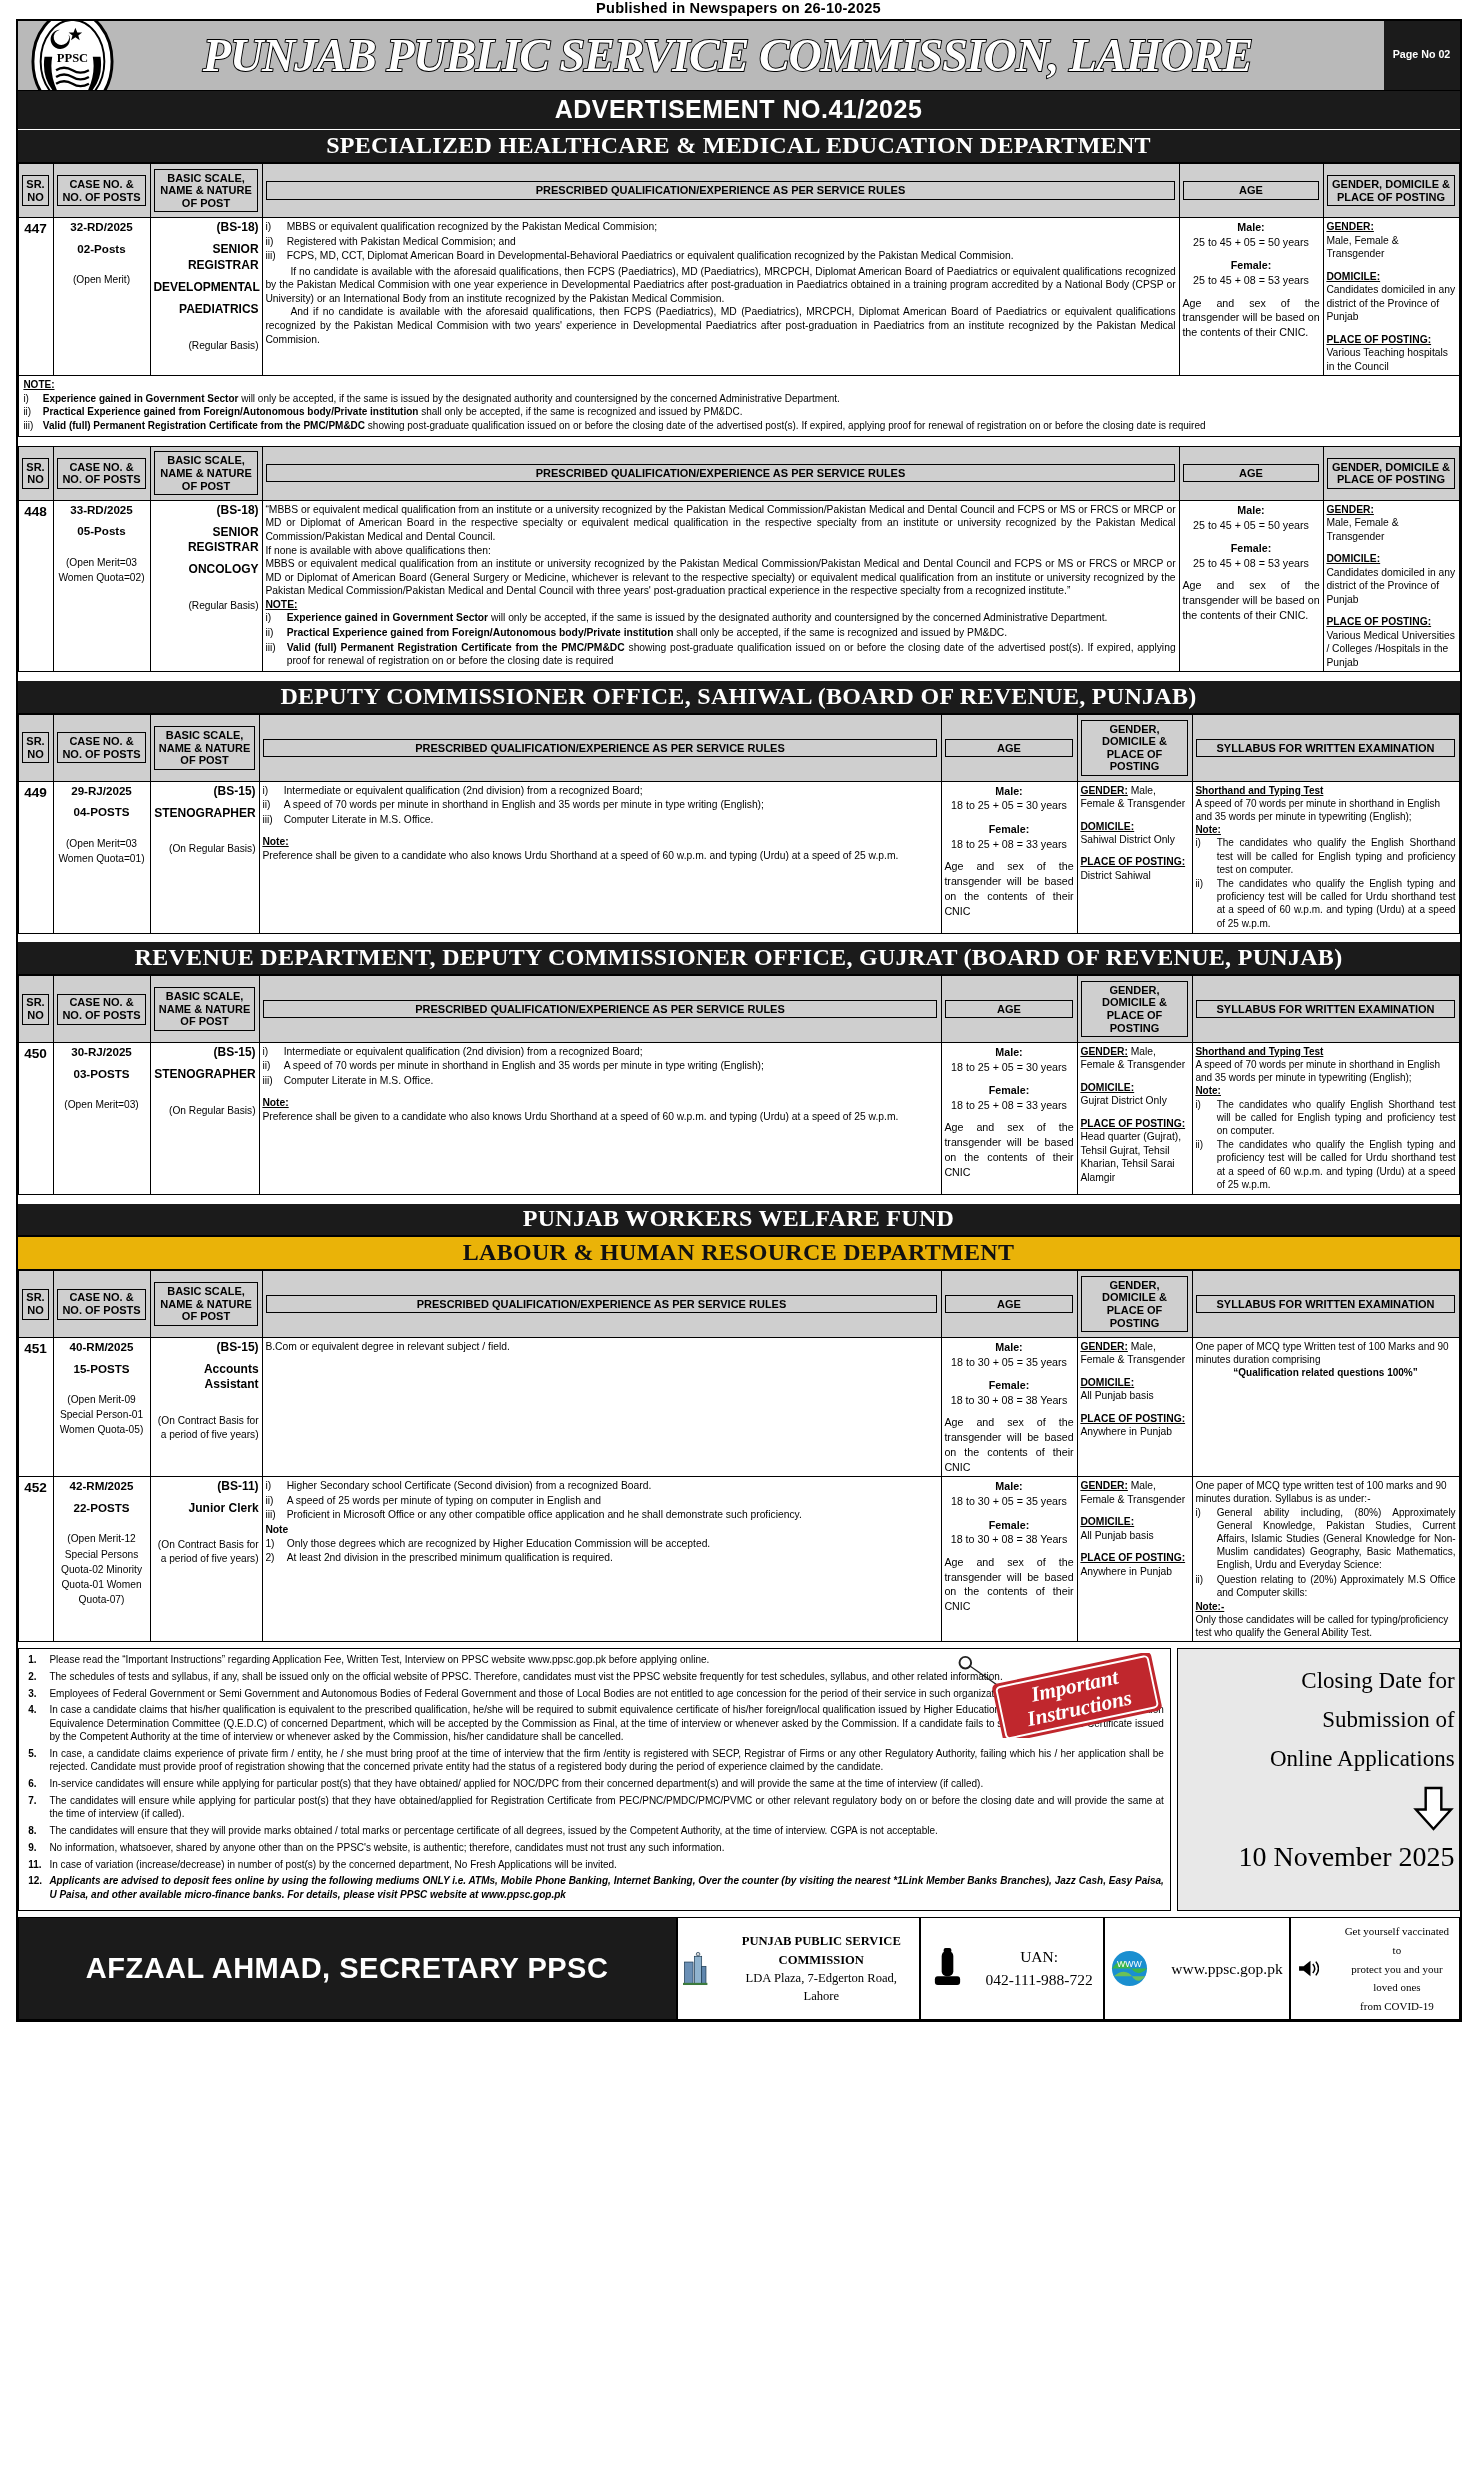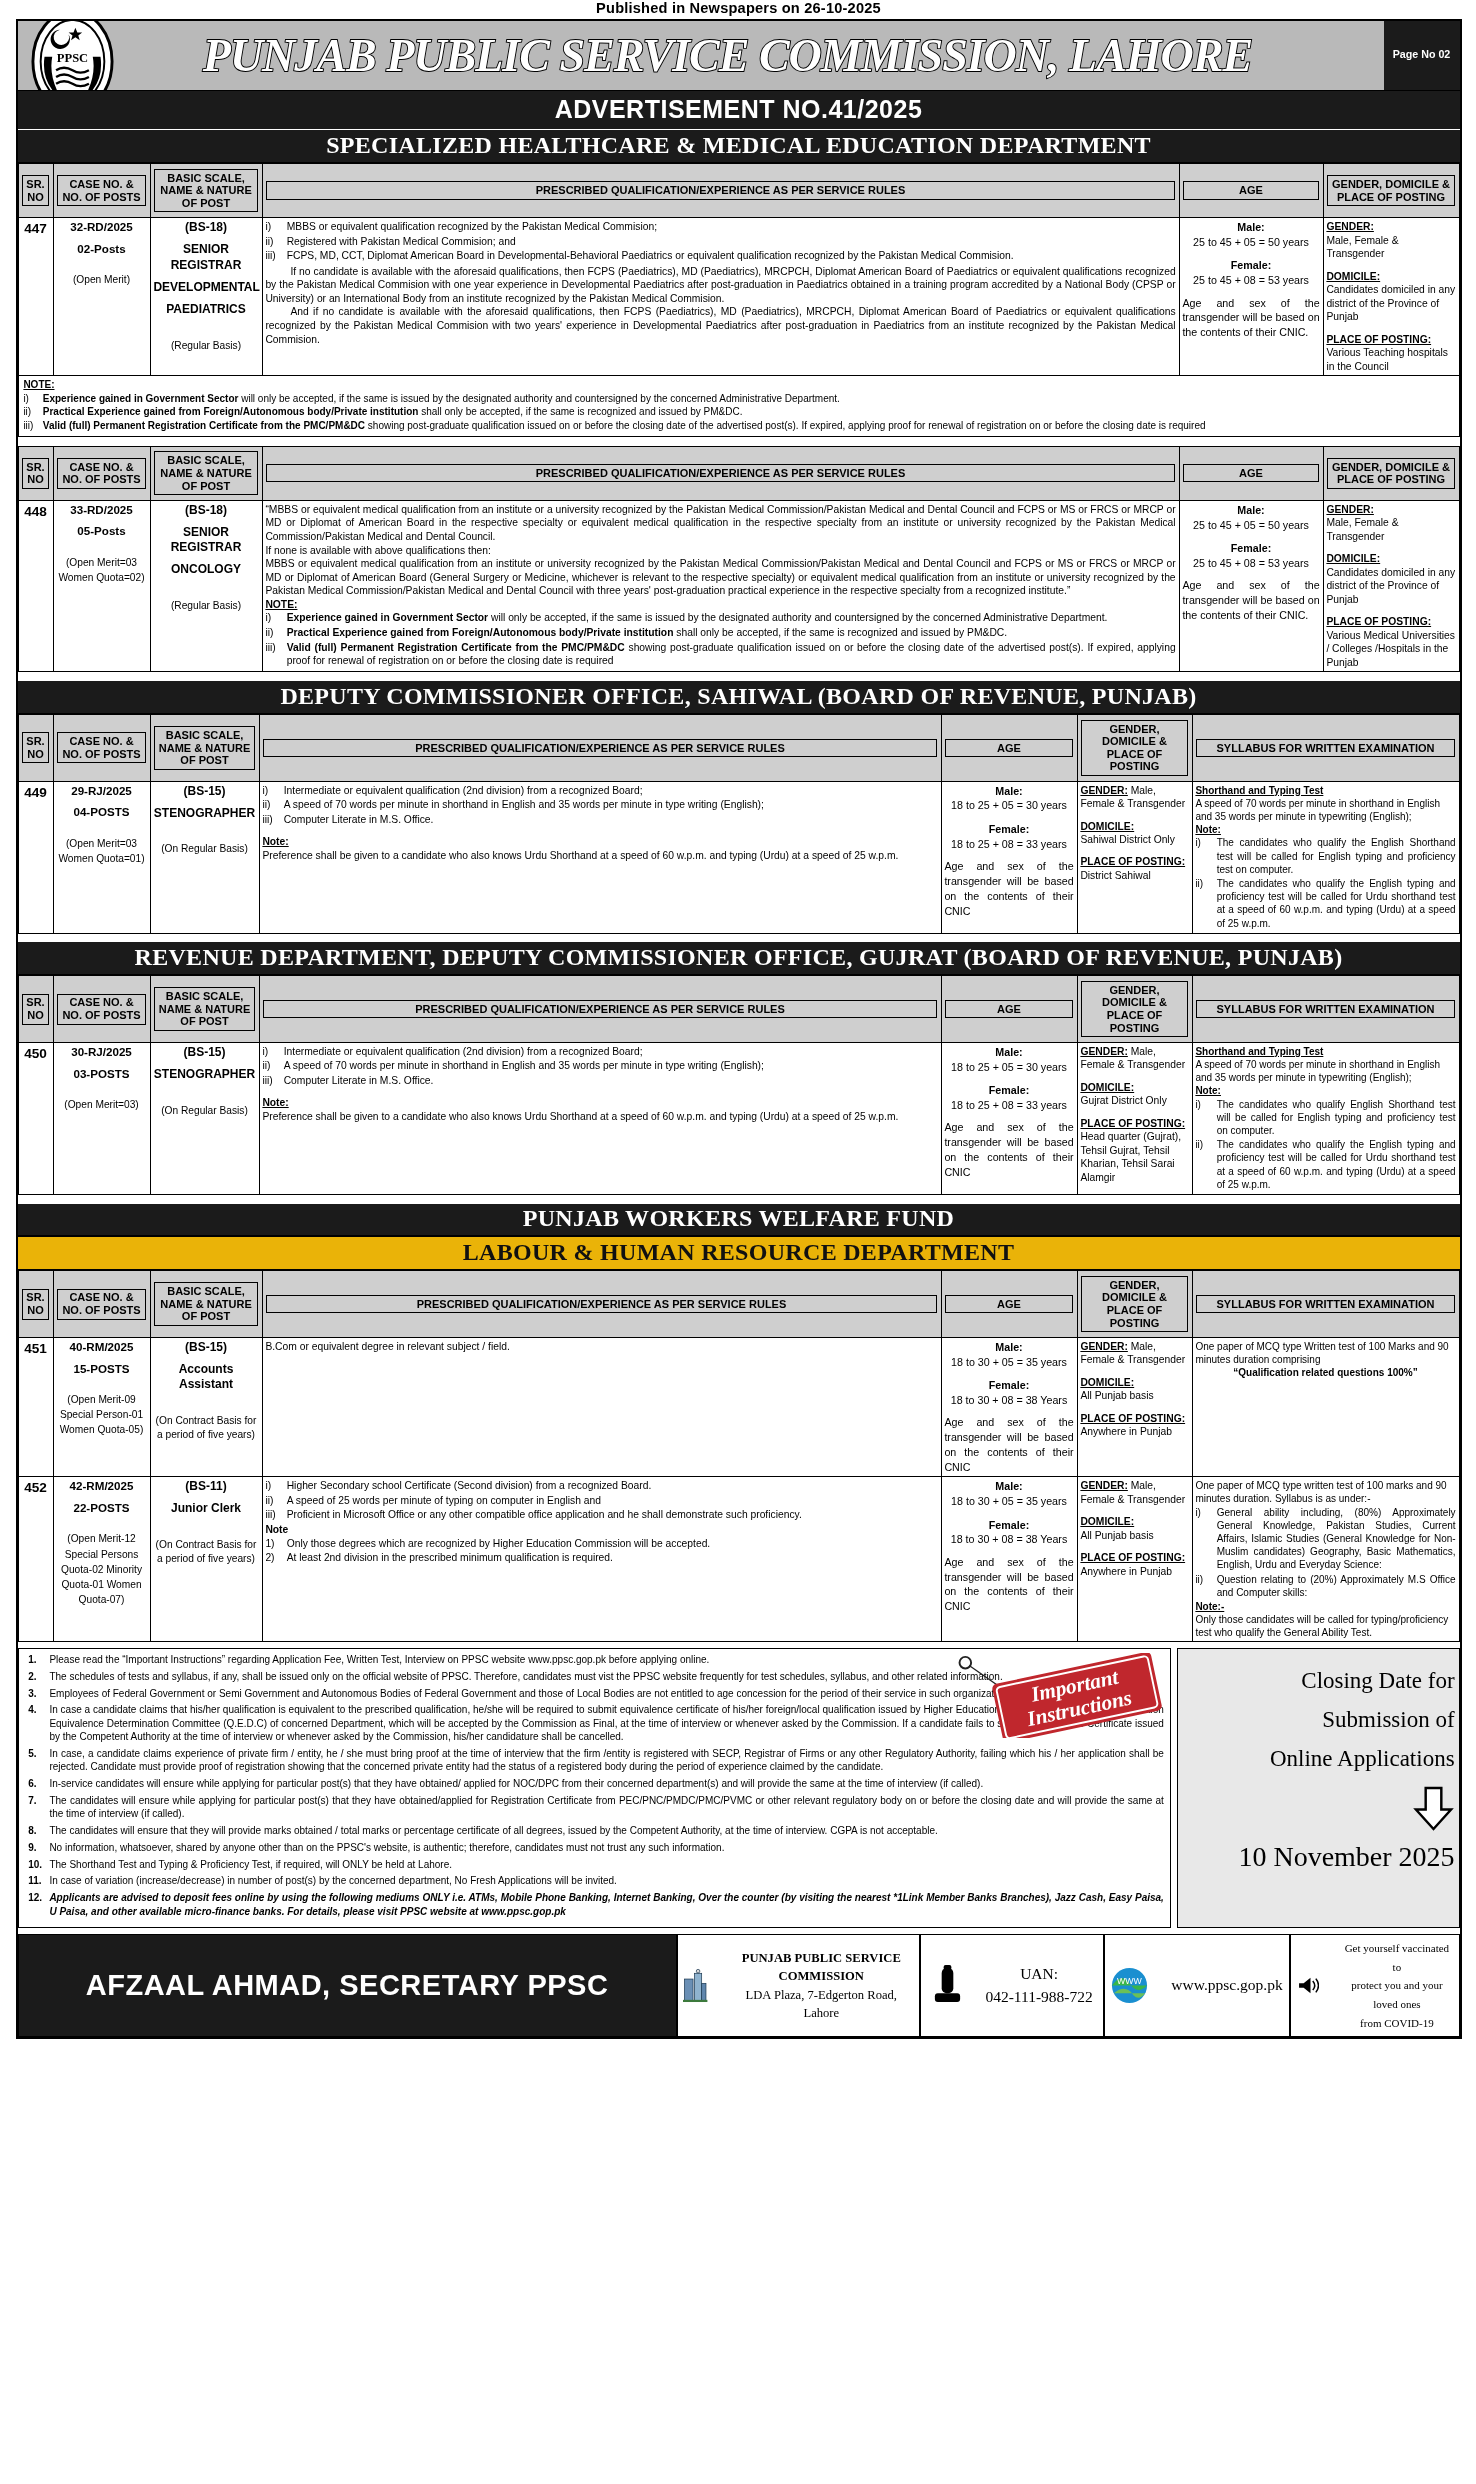--- a/index.html
+++ b/index.html
@@ -123,21 +123,21 @@
     display:block;
     border:1.5px solid #000;
     background:#cfcfcf;
     margin:1.9px;
     padding:1.9px 1px;
   }
   td.sr { text-align:center; font-weight:700; font-size:13.6px; padding-top:7.8px; }
   td.case { text-align:center; font-size:10.7px; padding-top:7.8px; }
   td.case .b { font-weight:700; font-size:11.6px; display:block; margin-bottom:6.8px;}
   td.case .sp { display:block; margin-top:15.5px; font-size:10.2px; line-height:1.5; }
-  td.scale { text-align:center; font-size:10.7px; padding-top:7.8px; }
+  td.scale { text-align:right; font-size:10.7px; padding-top:7.8px; }
   td.scale .b { font-weight:700; font-size:12px; display:block; margin-bottom:6.8px; }
   td.scale .nb { display:block; margin-top:21.3px; font-size:10.2px; line-height:1.4;}
   td.qual { font-size:10.3px; line-height:1.32; text-align:justify; }
   td.age { font-size:10.7px; line-height:1.38; }
   td.gd { font-size:10.3px; line-height:1.32; }
   td.syl { font-size:10px; line-height:1.32; }
 
   ol.rom { margin:0; padding:0; list-style:none; }
   ol.rom li { display:flex; margin-bottom:1px; }
   ol.rom li .mk { width:21.3px; flex:0 0 21.3px; }
@@ -849,24 +849,20 @@
             </li>
           <li>
               <span class="num">8.</span>
               <span class="tx">The candidates will ensure that they will provide marks obtained / total marks or percentage certificate of all degrees, issued by the Competent Authority, at the time of interview. CGPA is not acceptable.</span>
             </li>
           <li>
               <span class="num">9.</span>
               <span class="tx">No information, whatsoever, shared by anyone other than on the PPSC's website, is authentic; therefore, candidates must not trust any such information.</span>
             </li>
           <li>
-              <span class="num">10.</span>
-              <span class="tx">The Shorthand Test and  Typing &amp; Proficiency Test, if required,  will ONLY be held at Lahore.</span>
-            </li>
-          <li>
               <span class="num">11.</span>
               <span class="tx">In case of variation (increase/decrease) in number of post(s) by the concerned department, No Fresh Applications will be invited.</span>
             </li>
           <li>
               <span class="num">12.</span>
               <span class="tx last">Applicants are advised to deposit fees online by using the following mediums ONLY i.e. ATMs, Mobile Phone Banking, Internet Banking, Over the counter (by visiting the nearest *1Link Member Banks Branches), Jazz Cash, Easy Paisa, U Paisa, and other available micro-finance banks. For details, please visit PPSC website at  www.ppsc.gop.pk</span>
             </li>
         </ol>
       </div>
 

